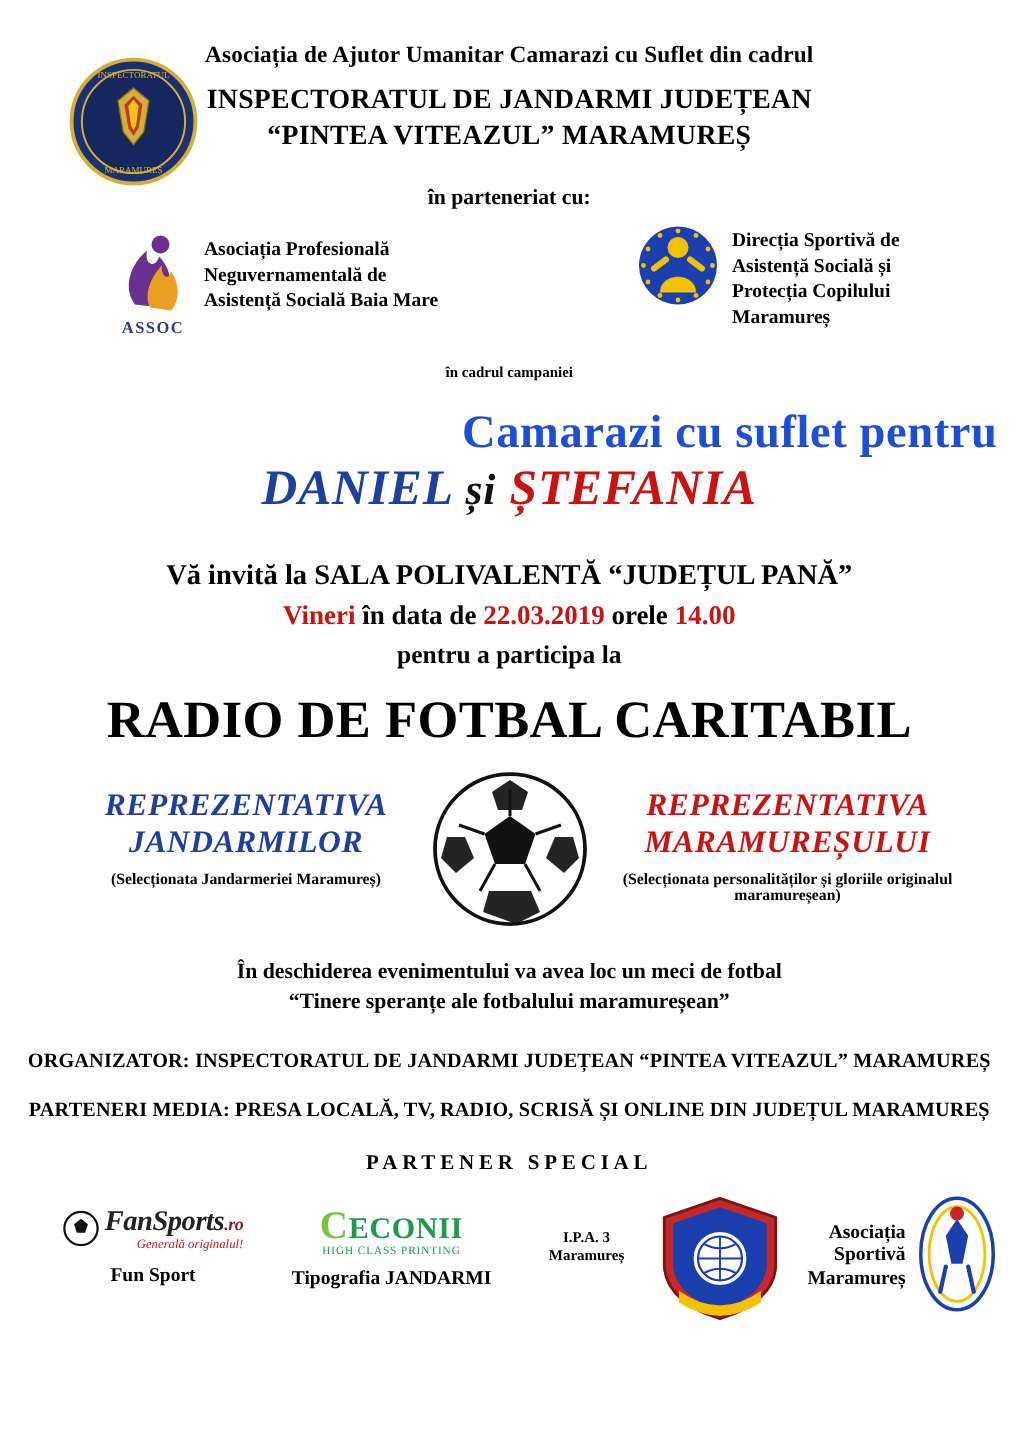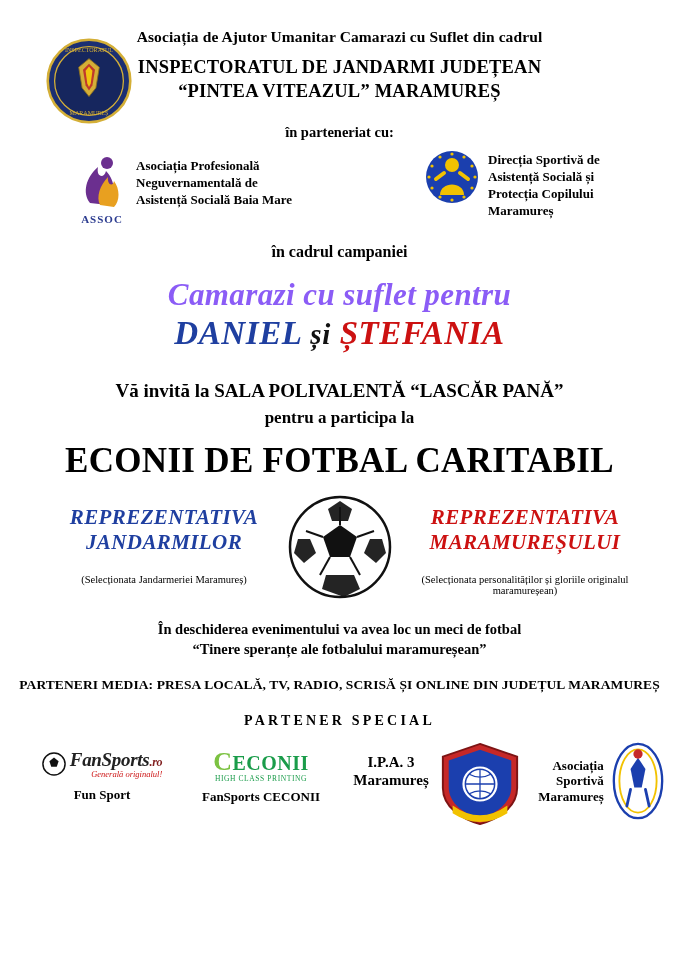--- a/index.html
+++ b/index.html
@@ -102,31 +102,30 @@
     font-size: 13px;
     font-weight: bold;
     line-height: 1.32;
     margin-left: 8px;
     margin-top: 2px;
   }
 
   .in-cadrul {
     text-align: center;
     font-weight: bold;
-    font-size: 16px;
+    font-size: 10px;
     margin-top: 2px;
   }
 
   
   .camp1 {
-    text-align: center;
+    text-align: right;
     font-size: 31px;
     font-weight: bold;
-    font-style: italic;
-    color: #8b5cf6;
+    color: #1d4ed8;
     margin-top: 16px;
     letter-spacing: .4px;
   }
   .camp2 {
     text-align: center;
     margin-top: 2px;
     font-size: 33px;
     font-weight: bold;
     font-style: italic;
     letter-spacing: .6px;
@@ -181,22 +180,22 @@
     font-size: 21px;
     font-weight: bold;
     font-style: italic;
     line-height: 1.18;
     letter-spacing: .4px;
   }
   .team-left .team-name { color: #1f3fa0; }
   .team-right .team-name { color: #cc1111; }
   .team-sub {
     font-size: 10.5px;
-    font-weight: normal;
-    margin-top: 20px;
+    font-weight: bold;
+    margin-top: 8px;
   }
   .ball-wrap {
     position: absolute;
     left: 50%;
     transform: translateX(-50%);
     top: 0;
     width: 108px;
     height: 108px;
   }
 
@@ -290,23 +289,24 @@
     letter-spacing: .5px;
   }
   .ceconii .c-first { color: #7cc242; font-size: 26px; }
   .ceconii-sub {
     font-size: 7.5px;
     color: #1a9c4a;
     letter-spacing: .6px;
     margin-top: -3px;
   }
   .ipa-text {
-    font-size: 15px;
+    font-size: 10px;
     font-weight: bold;
     line-height: 1.2;
+    margin-top: 12px;
   }
   .asoc-text {
     font-size: 13px;
     font-weight: bold;
     line-height: 1.2;
   }
 </style>
 </head>
 <body>
 
@@ -385,23 +385,30 @@
 
   <div class="in-cadrul">în cadrul campaniei</div>
 
   <div class="camp1">Camarazi cu suflet pentru</div>
   <div class="camp2">
     <span class="c-blue">DANIEL</span>
     <span class="c-dark">și</span>
     <span class="c-red">ȘTEFANIA</span>
   </div>
 
-  <div class="invite1">Vă invită la SALA POLIVALENTĂ “LASCĂR PANĂ”</div>
+  <div class="invite1">Vă invită la SALA POLIVALENTĂ “JUDEȚUL PANĂ”</div>
+  <div class="invite2">
+    <span class="red">Vineri</span>
+    <span>în data de</span>
+    <span class="red">22.03.2019</span>
+    <span>orele</span>
+    <span class="red">14.00</span>
+  </div>
   <div class="invite3">pentru a participa la</div>
-  <div class="match-title">ECONII DE FOTBAL CARITABIL</div>
+  <div class="match-title">RADIO DE FOTBAL CARITABIL</div>
 
   <div class="teams">
     <div class="team-left">
       <div class="team-name">
         <div>REPREZENTATIVA</div>
         <div>JANDARMILOR</div>
       </div>
       <div class="team-sub">(Selecționata Jandarmeriei Maramureș)</div>
     </div>
 
@@ -431,20 +438,21 @@
       <div class="team-sub">(Selecționata personalităților și gloriile originalul maramureșean)</div>
     </div>
   </div>
 
 
   <div class="pre-block">
     <div>În deschiderea evenimentului va avea loc un meci de fotbal</div>
     <div>“Tinere speranțe ale fotbalului maramureșean”</div>
   </div>
 
+  <div class="org-line">ORGANIZATOR:  INSPECTORATUL DE JANDARMI JUDEȚEAN “PINTEA VITEAZUL” MARAMUREȘ</div>
   <div class="media-line">PARTENERI MEDIA:  PRESA LOCALĂ, TV, RADIO, SCRISĂ ȘI ONLINE DIN JUDEȚUL MARAMUREȘ</div>
 
   <div class="partener-special">PARTENER SPECIAL</div>
 
   <div class="sponsors">
 
     <div class="sp sp1">
       <div class="fansports">
         <svg viewBox="0 0 26 26" width="24" height="24" style="margin-right:4px">
           <circle cx="13" cy="13" r="12" fill="#ffffff" stroke="#111" stroke-width="1.6"></circle>
@@ -460,21 +468,21 @@
       <div class="sp-cap">Fun Sport</div>
     </div>
 
     <div class="sp sp2">
       <div>
         <div class="ceconii">
           <span class="c-first">C</span><span>ECONII</span>
         </div>
         <div class="ceconii-sub">HIGH CLASS PRINTING</div>
       </div>
-      <div class="sp-cap">FanSports CECONII</div>
+      <div class="sp-cap">Tipografia JANDARMI</div>
     </div>
 
     <div class="sp sp3">
       <div class="ipa-text">
         <div>I.P.A. 3</div>
         <div>Maramureș</div>
       </div>
     </div>
 
     <div class="sp sp4">

